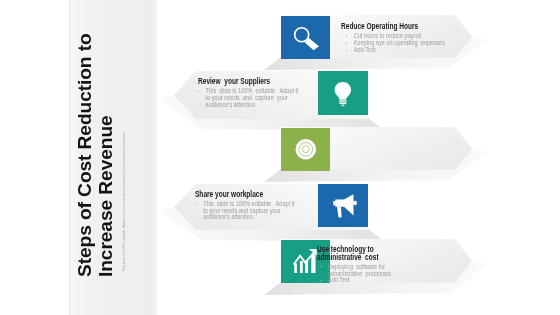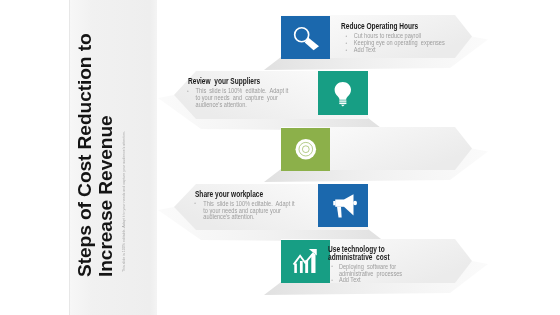--- a/index.html
+++ b/index.html
@@ -97,21 +97,21 @@
           <path d="M 368 71 L 196 71 L 174 95 L 196 119 L 368 119 Z" fill="url(#cg1)"></path>
         </svg>
     <div class="sq" style="left: 318px; top: 71px; width: 50px; height: 44px; background: rgb(23, 158, 132);">
           <svg viewBox="0 0 100 100" width="50" height="44" preserveAspectRatio="none">
             <path d="M49.6 25.2 C40.5 25.2 33.2 32.9 33.2 42.8 C33.2 49.8 36.0 53.6 39.4 57.6 C41.8 60.5 42.8 62.3 42.8 65.5 L56.4 65.5 C56.4 62.3 57.4 60.5 59.8 57.6 C63.2 53.6 66.0 49.8 66.0 42.8 C66.0 32.9 58.7 25.2 49.6 25.2 Z" fill="#fff"></path>
             <rect x="42.6" y="66.8" width="14.2" height="3.2" fill="#fff"></rect>
             <rect x="42.6" y="71.6" width="14.2" height="3.6" fill="#fff"></rect>
             <path d="M45.8 76.5 L53.6 76.5 L49.6 80.5 Z" fill="#fff"></path>
           </svg>
         </div>
-    <div class="txt" style="left: 188px; top: 78.1px; width: 127.848px;">
+    <div class="txt" style="left: 198px; top: 78.1px; width: 127.848px;">
       <div class="hd">Review  your Suppliers</div>
       <ul class="bullets" style="--ind: 9.620253164556962px; --bdot: -1.139240506329114px;">
             <li>This  slide is 100%  editable.  Adapt it to your needs  and  capture  your audience's attention.</li>
           </ul>
     </div>
   </div>
 
   <div class="row">
     <svg class="chev-svg" viewBox="0 0 560 315">
           <defs>
@@ -192,21 +192,21 @@
     <div class="sq" style="left: 281px; top: 240px; width: 49px; height: 43px; background: rgb(23, 158, 132);">
           <svg viewBox="0 0 100 100" width="49" height="43" preserveAspectRatio="none">
             <rect x="27.1" y="54.7" width="5.3" height="22.0" fill="#fff"></rect>
             <rect x="38.6" y="48.8" width="5.7" height="27.9" fill="#fff"></rect>
             <rect x="49.4" y="47.0" width="5.9" height="29.7" fill="#fff"></rect>
             <rect x="61.8" y="32.6" width="8.6" height="44.1" fill="#fff"></rect>
             <path d="M24.1 56.1 L39.0 33.0 L49.5 49.4 L65.0 28.4 L68.0 31.2 L49.3 56.6 L39.0 40.4 L27.3 58.7 Z" fill="#fff"></path>
             <path d="M56.8 20.9 L73.0 20.9 L73.0 36.0 Z" fill="#fff"></path>
           </svg>
         </div>
-    <div class="txt" style="left: 328px; top: 246.4px; width: 98.7342px;">
+    <div class="txt" style="left: 317px; top: 246.4px; width: 98.7342px;">
       <div class="hd">Use technology to administrative  cost</div>
       <ul class="bullets" style="--ind: 13.79746835443038px; --bdot: 4.050632911392405px;">
             <li>Deploying  software for administrative  processes</li>
             <li>Add Text</li>
           </ul>
     </div>
   </div>
 </div>
 </div>
 

